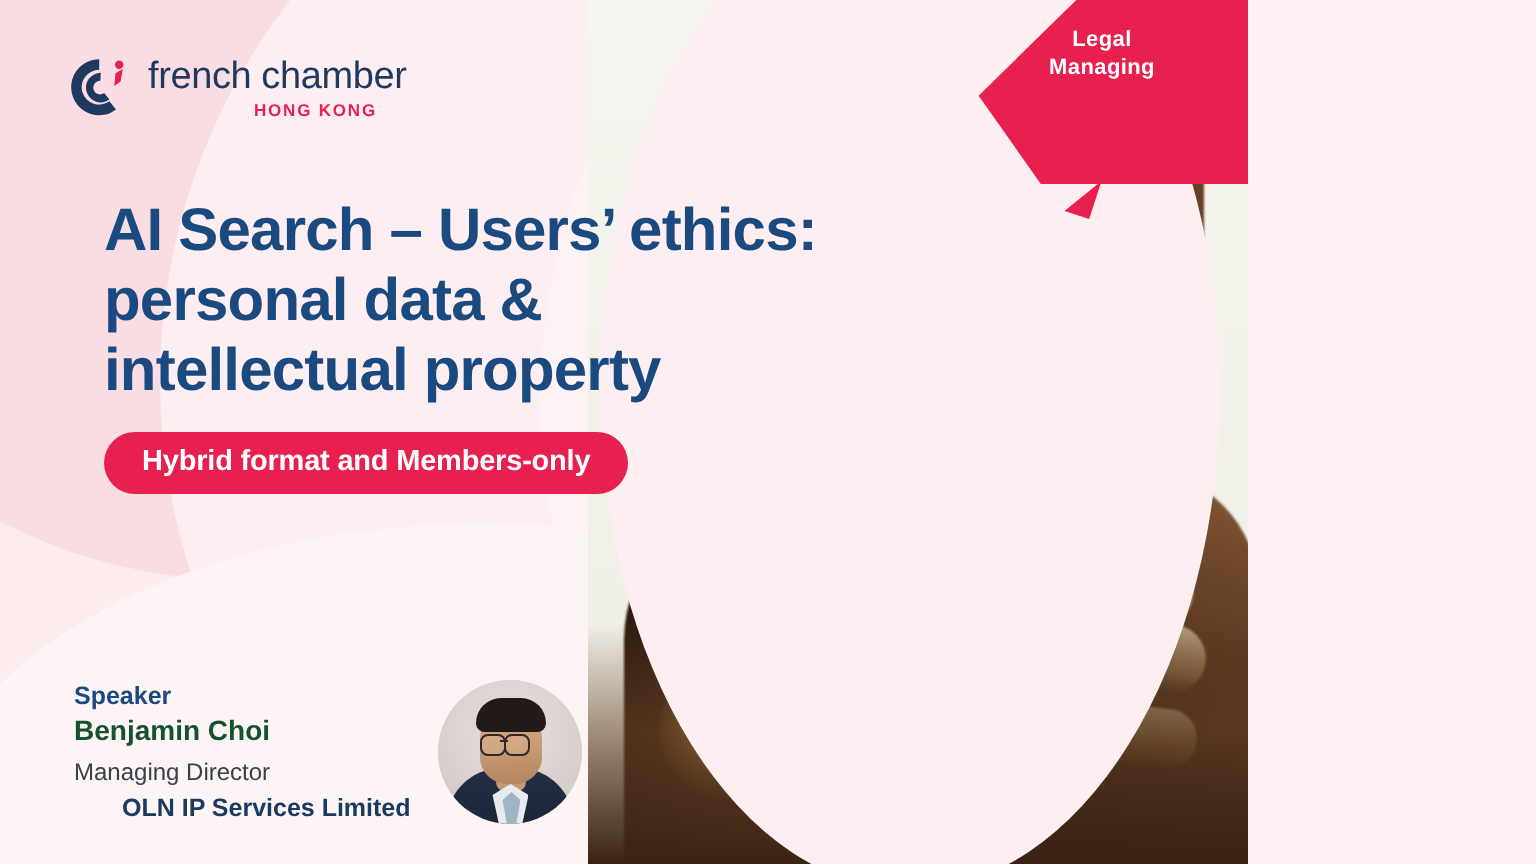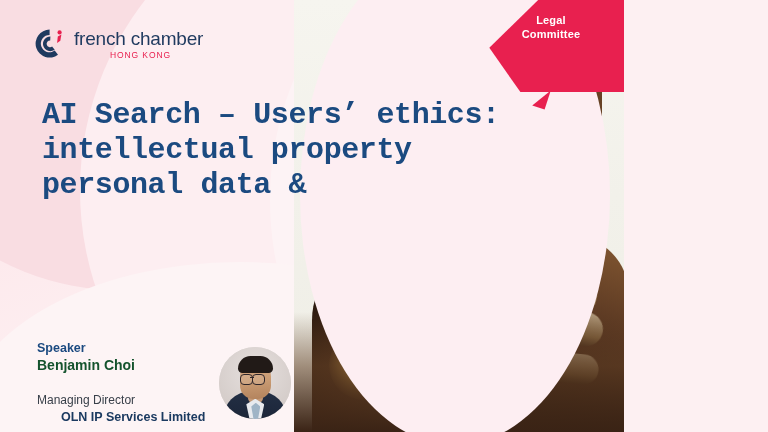--- a/index.html
+++ b/index.html
@@ -158,27 +158,27 @@
   .logo{
     position:absolute;left:33px;top:27px;
     display:flex;align-items:flex-end;gap:7px;
   }
   .logo-mark{position:relative;width:34px;height:34px;flex:0 0 34px;}
   .logo-main{
     color:#1f3a5f;font-size:19px;font-weight:normal;
     letter-spacing:-.2px;line-height:20px;
   }
   .logo-sub{
-    color:#e8204f;font-size:8.5px;font-weight:normal;
-    letter-spacing:.9px;line-height:11px;margin-top:1px;margin-left:36px;
+    color:#e8204f;font-size:8.5px;font-weight:bold;
+    letter-spacing:.9px;line-height:11px;margin-top:1px;margin-left:53px;
   }
   .logo-row{display:flex;flex-direction:column;}
 
   
-  .content{position:absolute;left:42px;top:0;width:520px;font-family:Liberation Mono, monospace;}
+  .content{position:absolute;left:52px;top:0;width:520px;}
   .headline{
     margin-top:98px;
     color:#1b4a80;
     font-size:30px;font-weight:bold;line-height:35px;
     letter-spacing:-.4px;
   }
   .headline div{white-space:nowrap;}
   .event-date{
     margin-top:14px;
     color:#e8204f;
@@ -193,21 +193,21 @@
   }
 
   
   .speaker{
     position:absolute;left:37px;top:340px;
     display:flex;align-items:center;gap:14px;
   }
   .speaker-info{display:flex;flex-direction:column;line-height:1.28;}
   .sp-label{color:#1b4a80;font-size:12.5px;font-weight:bold;}
   .sp-name{color:#14532d;font-size:14px;font-weight:bold;margin-top:1px;}
-  .sp-role{color:#39404a;font-size:12px;font-weight:normal;margin-top:18px;}
+  .sp-role{color:#39404a;font-size:12px;font-weight:normal;margin-top:4px;}
   .sp-org{color:#1b3a60;font-size:12.5px;font-weight:bold;margin-top:1px;margin-left:24px;}
 
   .avatar{
     position:relative;width:72px;height:72px;border-radius:50%;
     overflow:hidden;background:#ded8d6;flex:0 0 72px;
   }
   .av-bg{position:absolute;inset:0;background:radial-gradient(circle at 50% 35%,#e6e0de 0%,#d5cdca 70%,#c9c0bd 100%);}
   .av-suit{
     position:absolute;left:4px;bottom:-6px;width:64px;height:34px;
     border-radius:28px 28px 0 0;
@@ -283,21 +283,21 @@
     <div class="st st-drapeC"></div>
     <div class="st st-glow"></div>
     <div class="bronze-bleed"></div>
   </div>
 
   <div class="overlay-circle"></div>
 
   <div class="committee-wedge"></div>
   <div class="committee-text">
     <div>Legal</div>
-    <div>Committee</div>
+    <div>Managing</div>
   </div>
 
   <div class="pink-arrow"></div>
 
   <div class="logo">
     <div class="logo-mark">
       <svg width="34" height="34" viewBox="0 0 34 34" aria-hidden="true">
         <path d="M16.6 2.6a14 14 0 1 0 8.4 25.2l-3.3-4.2a8.7 8.7 0 1 1-5.1-15.7z" fill="#1f3a5f"></path>
         <path d="M17.4 9.4a7.4 7.4 0 1 0 4.3 13.4l-2.6-3.3a3.4 3.4 0 1 1-1.9-6.1z" fill="#1f3a5f"></path>
         <path d="M24.8 9.6l3.6-2.1-1.1 6.3-3.2 2.2z" fill="#e8204f"></path>
@@ -306,23 +306,24 @@
     </div>
     <div class="logo-row">
       <span class="logo-main">french chamber</span>
       <span class="logo-sub">HONG KONG</span>
     </div>
   </div>
 
   <div class="content">
     <div class="headline">
       <div>AI Search – Users’ ethics:</div>
+      <div>personal data &amp;</div>
       <div>intellectual property</div>
-      <div>personal data &amp;</div>
-    </div>
+    </div>
+    <div class="pill">Hybrid format and Members-only</div>
   </div>
 
   <div class="speaker">
     <div class="speaker-info">
       <span class="sp-label">Speaker</span>
       <span class="sp-name">Benjamin Choi</span>
       <span class="sp-role">Managing Director</span>
       <span class="sp-org">OLN IP Services Limited</span>
     </div>
     <div class="avatar">

